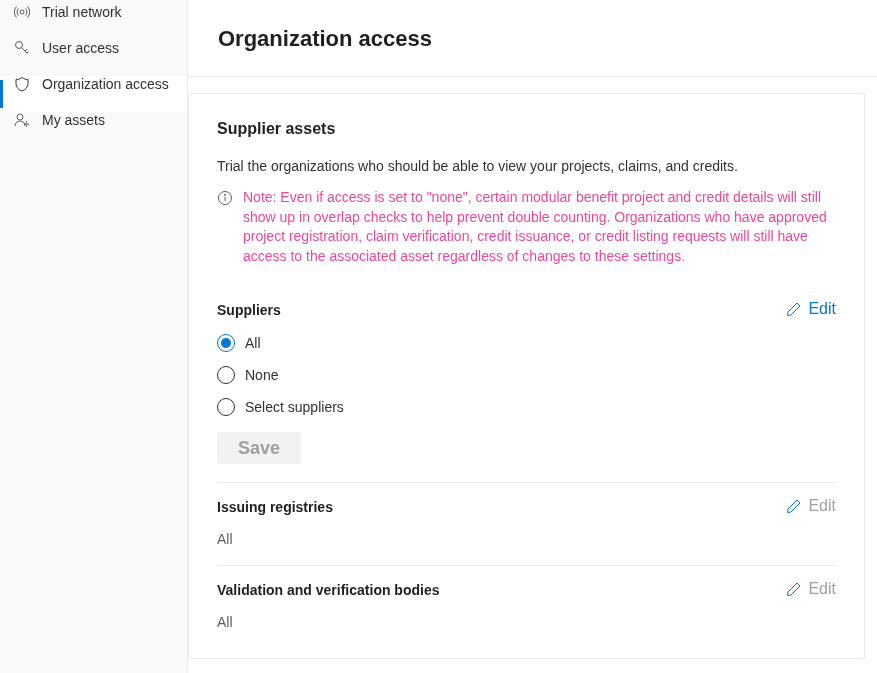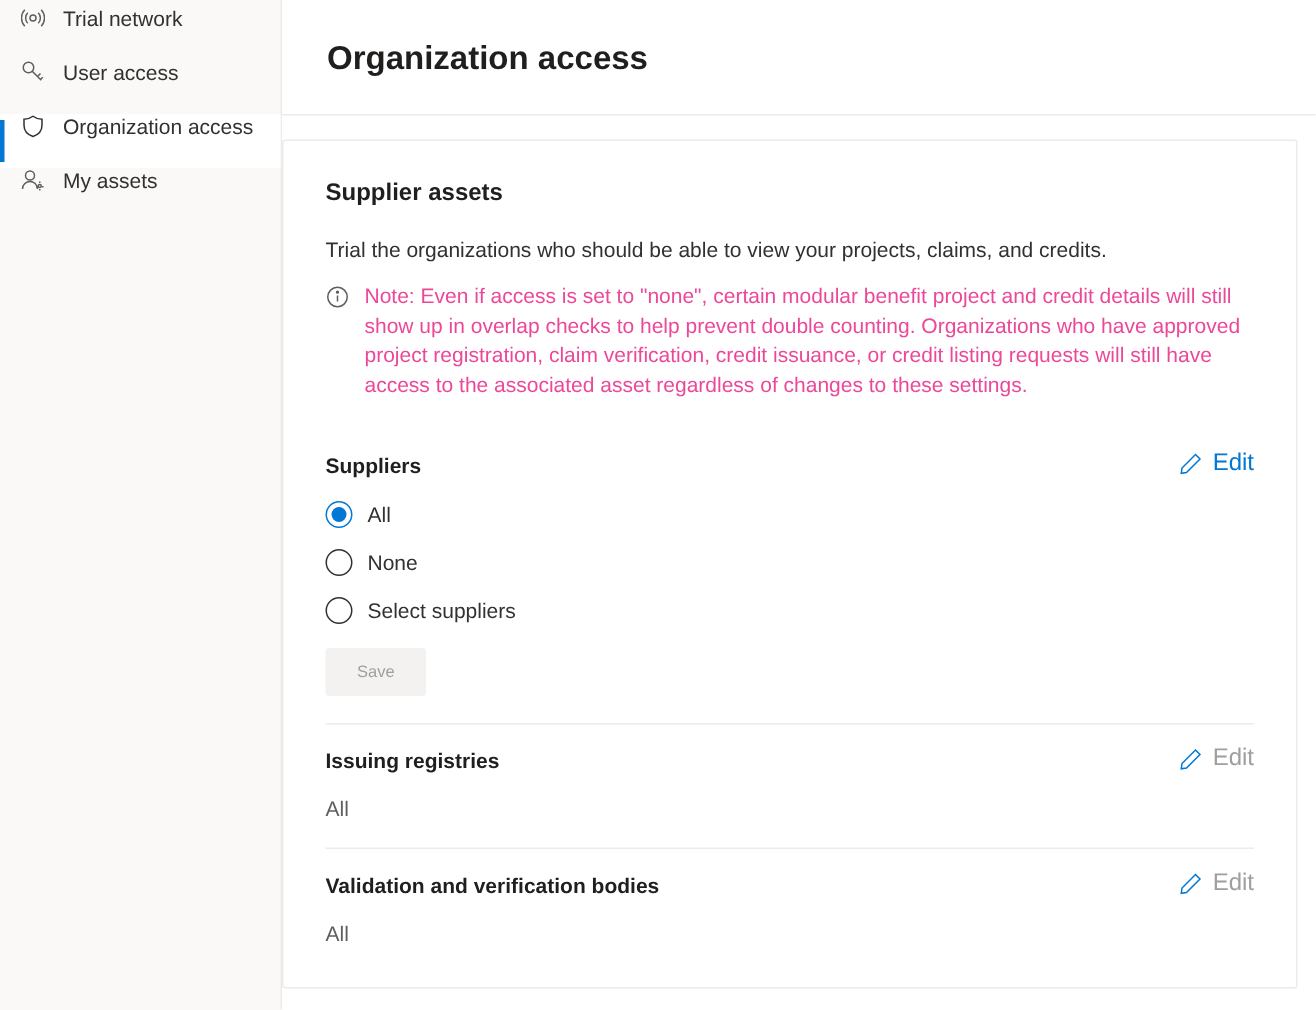--- a/index.html
+++ b/index.html
@@ -166,23 +166,23 @@
       border-radius: 50%;
       background: #0078d4;
     }
     .button-row {
       display: flex;
       gap: 8px;
     }
     .btn {
       height: 32px;
       padding: 0 20px;
-      font-size: 11px;
+      font-size: 18px;
       font-family: inherit;
-      font-weight: 400;
+      font-weight: 700;
       border: 1px solid #8a8886;
       background: #ffffff;
       cursor: pointer;
       border-radius: 2px;
     }
     .btn.primary {
       background: #f3f2f1;
       color: #a19f9d;
       border-color: #f3f2f1;
       cursor: not-allowed;

